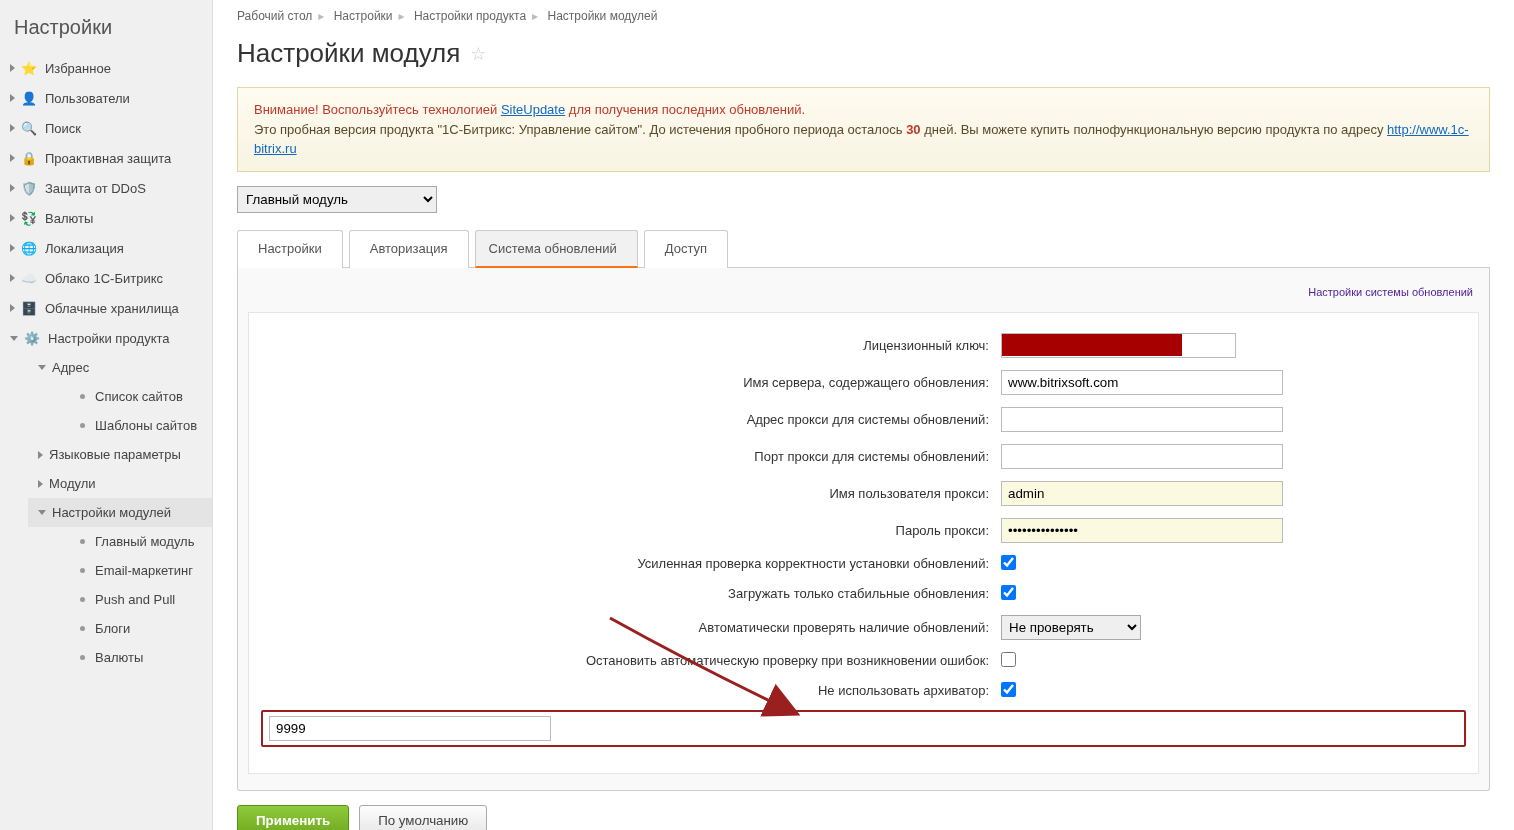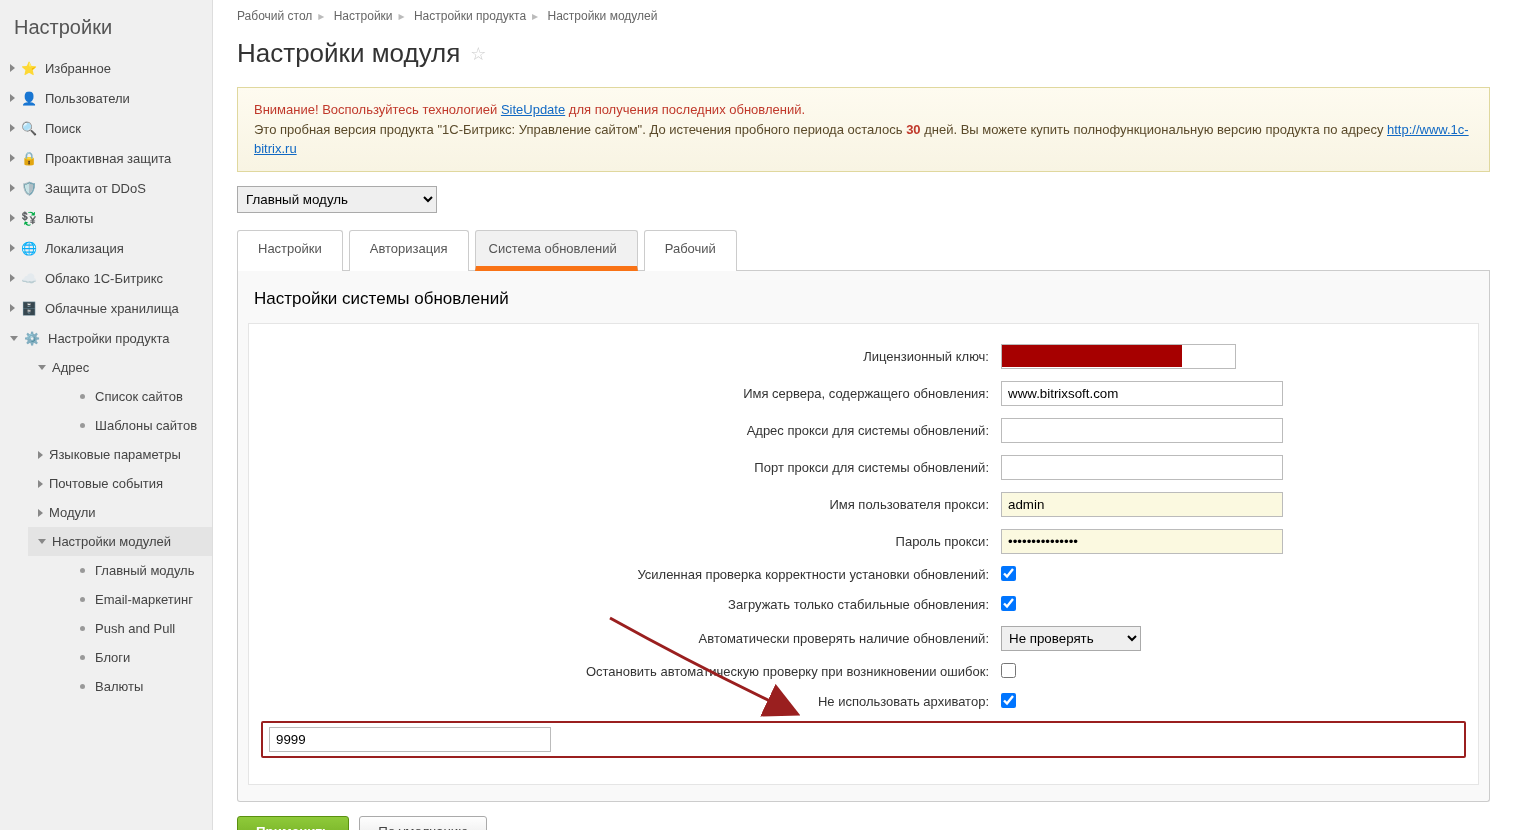--- a/index.html
+++ b/index.html
@@ -31,24 +31,24 @@
 .alert { margin: 0 24px 14px 24px; background: linear-gradient(#fefbf0,#f8f4e3); border:1px solid #e0d89e; padding: 12px 16px; color:#5a4a2a; line-height:1.5; }
 .alert .warn { color:#c0392b; }
 .alert a { color:#1169c4; }
 .alert .days { color:#c0392b; font-weight:bold; }
 
 .module-select { margin: 0 24px 16px 24px; }
 .module-select select { width:200px; padding:4px; border:1px solid #aaa; }
 
 .tabs { display:flex; margin: 0 24px; border-bottom:1px solid #ccc; }
 .tab { padding: 10px 20px; border:1px solid #ccc; border-bottom:none; background:#fff; margin-right:6px; border-radius:3px 3px 0 0; cursor:pointer; color:#555; position:relative; top:1px; }
-.tab.active { background:#f1f1f1; border-bottom:5px solid #f97316;padding-left:13px; }
+.tab.active { background:#f1f1f1; border-bottom:2px solid #f97316;padding-left:13px; }
 
 .panel { margin: 0 24px; background:#f9f9f9; border:1px solid #ccc; border-top:none; border-radius:0 0 3px 3px; padding: 18px 10px 16px 10px; }
-.panel-title { font-size:17px; color:#000000; padding: 0 6px 14px 6px; }
+.panel-title { font-size:11px; color:#4c1d95; padding: 0 6px 14px 6px; text-align: right; }
 .form { background:#fff; border:1px solid #e5e5e5; padding: 14px 12px 22px 12px; }
 .row { display:flex; align-items:center; padding: 6px 0; }
 .row-label { width: 740px; text-align:right; padding-right: 12px; color:#333; }
 .row-field input[type=text],
 .row-field input[type=password] { width: 282px; padding: 4px 6px; border:1px solid #bbb; }
 .row-field input[type=checkbox] { width:15px; height:15px; }
 .row-field select { width:140px; padding:3px; border:1px solid #aaa; }
 .row-field .redacted { display:inline-block; width:180px; height:22px; background:#a60000; border:1px solid #bbb; vertical-align:middle; }
 .row-field .key-wrapper { width:235px; display:flex; border:1px solid #bbb; }
 .row-field .key-wrapper .redacted { border:none; }
@@ -132,24 +132,20 @@
           <span class="bullet"></span>
           <span>Шаблоны сайтов</span>
         </div>
     </div>
     <div class="nav-item">
         <span class="nav-expand"></span>
         <span>Языковые параметры</span>
       </div>
     <div class="nav-item">
         <span class="nav-expand"></span>
-        <span>Почтовые события</span>
-      </div>
-    <div class="nav-item">
-        <span class="nav-expand"></span>
         <span>Модули</span>
       </div>
     <div class="nav-item active">
         <span class="nav-expand open"></span>
         <span>Настройки модулей</span>
       </div>
     <div class="nav-sub2">
       <div class="nav-item">
           <span class="bullet"></span>
           <span>Главный модуль</span>
@@ -193,21 +189,21 @@
   </div>
 
   <div class="module-select">
     <select><option>Главный модуль</option></select>
   </div>
 
   <div class="tabs">
     <div class="tab">Настройки</div>
     <div class="tab">Авторизация</div>
     <div class="tab active">Система обновлений</div>
-    <div class="tab">Рабочий</div>
+    <div class="tab">Доступ</div>
   </div>
 
   <div class="panel">
     <div class="panel-title">Настройки системы обновлений</div>
     <div class="form">
       <div class="row">
           <div class="row-label">Лицензионный ключ:</div>
           <div class="row-field">
             <span class="key-wrapper">
               <span class="redacted"></span>

